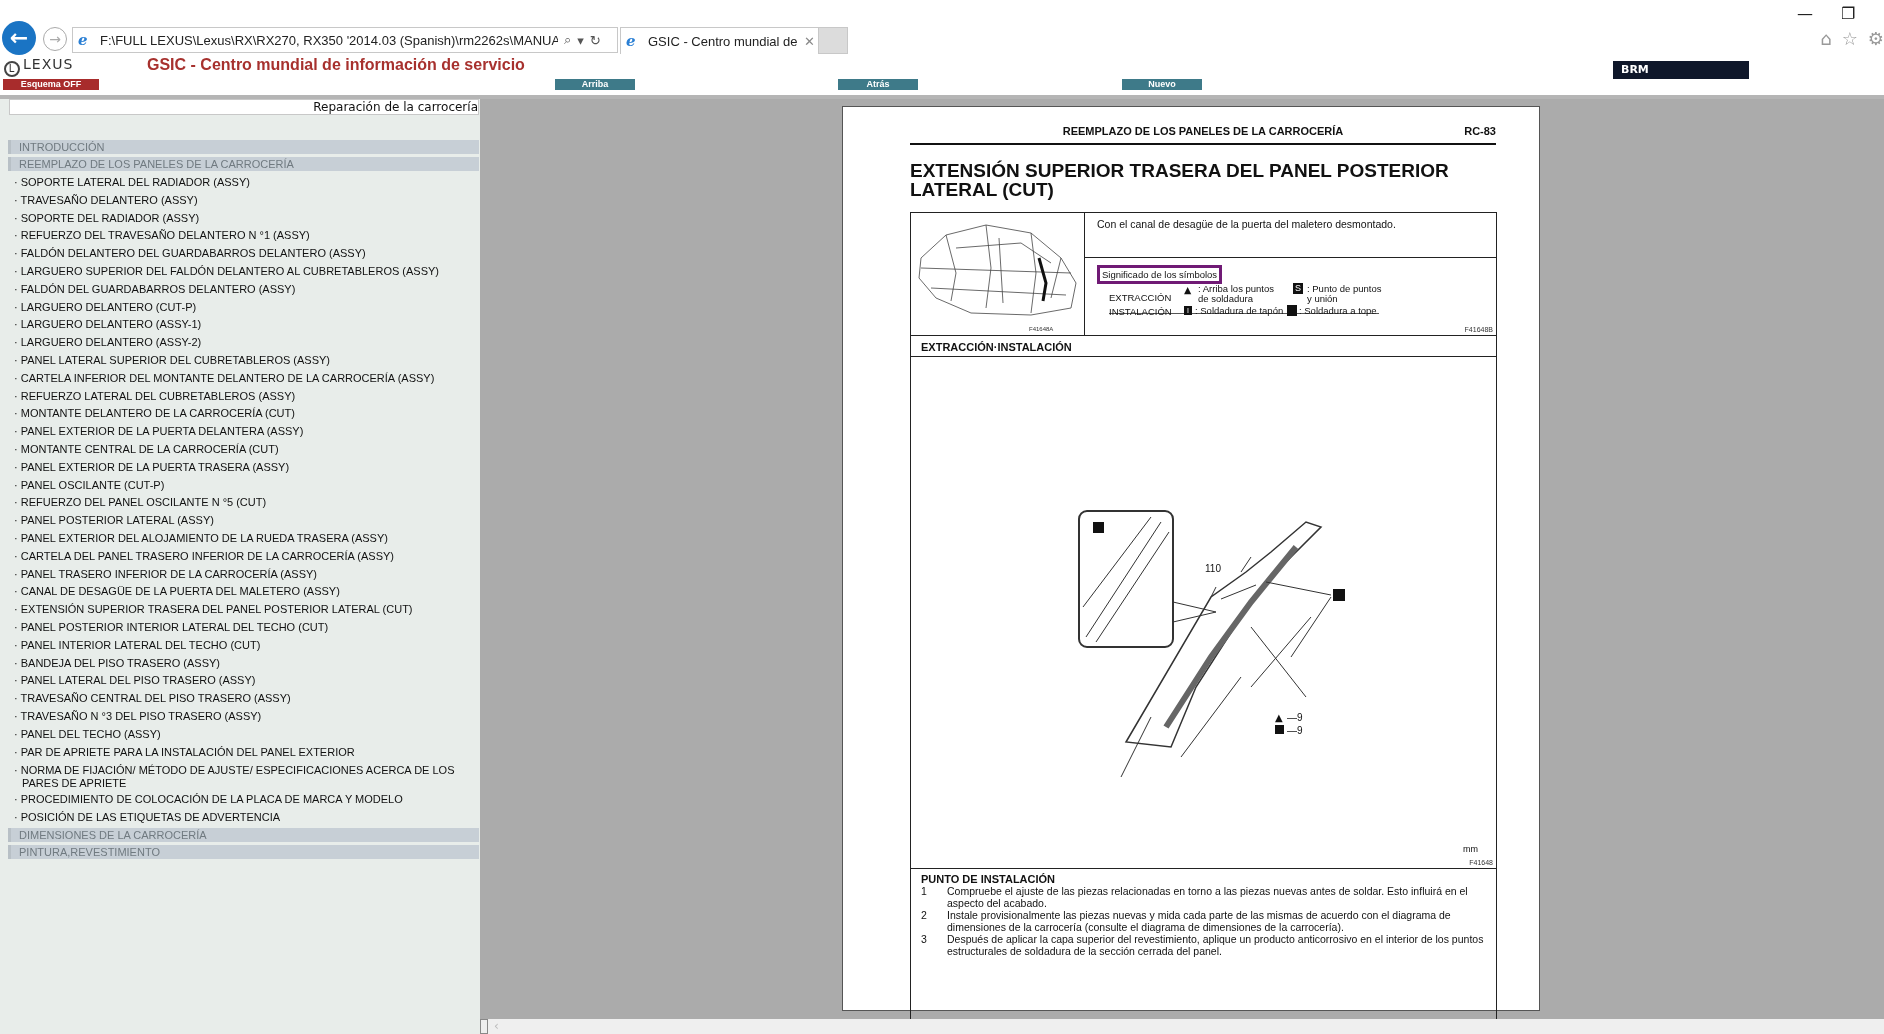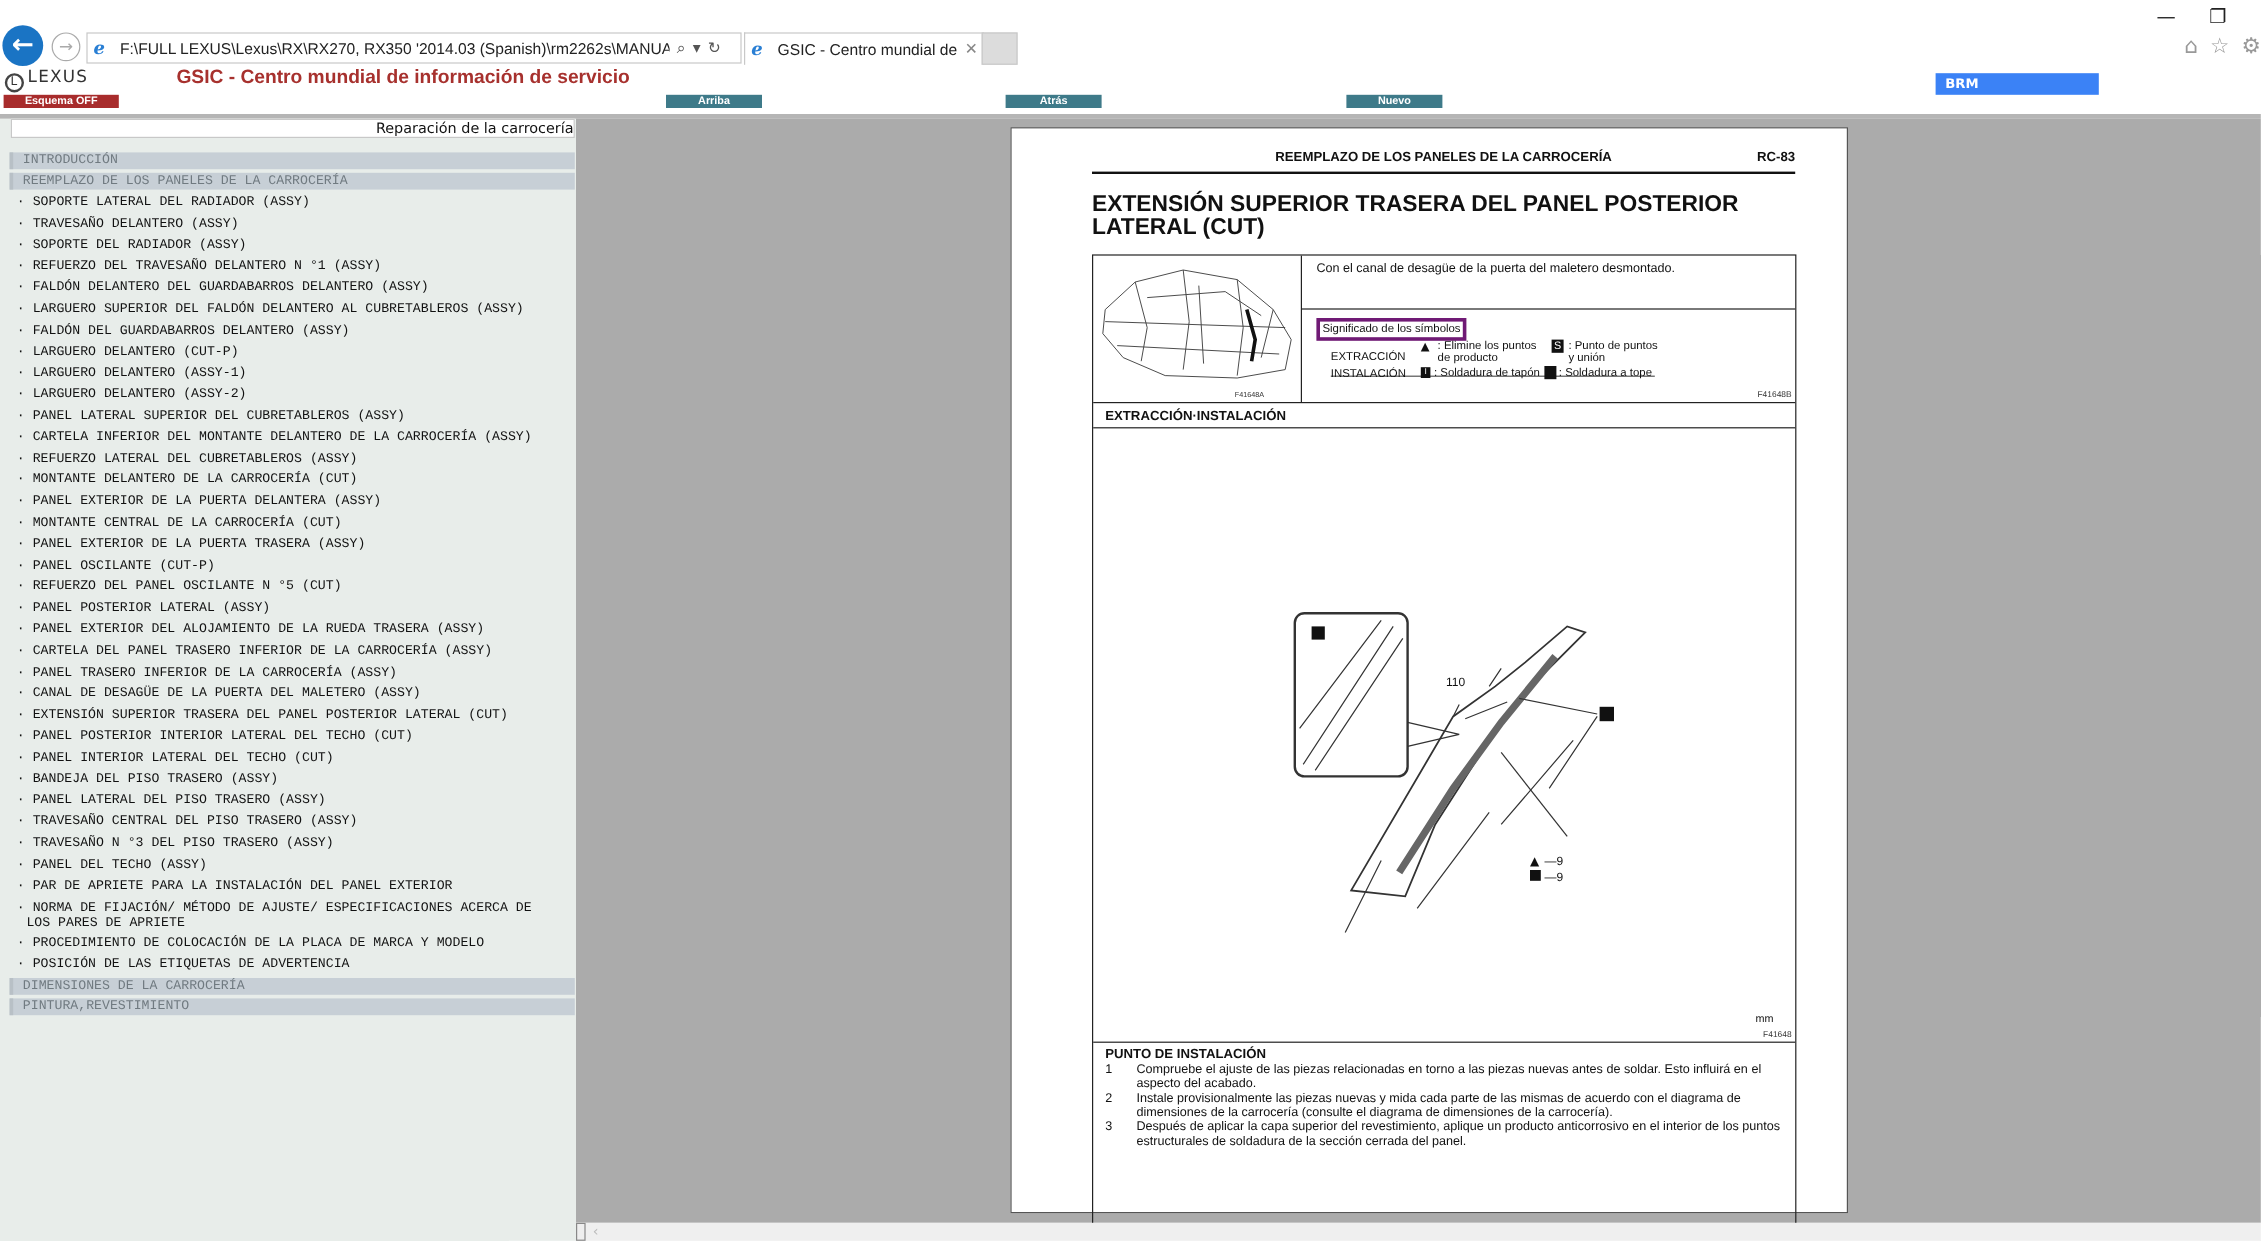--- a/index.html
+++ b/index.html
@@ -17,26 +17,26 @@
   .tab-close { font-size: 13px; color: #888; margin-left: 6px; font-family: "DejaVu Sans", sans-serif; }
   .new-tab { position: absolute; left: 818px; top: 27px; width: 30px; height: 27px; background: #dcdcdc; border: 1px solid #c8c8c8; }
   .tb-icons { position: absolute; right: 0; top: 28px; display: flex; gap: 10px; color: #999; font-size: 18px; font-family: "DejaVu Sans", sans-serif; }
 
   .app-header { position: absolute; left: 0; top: 56px; width: 1884px; height: 40px; background: #fff; }
   .lexus-logo { position: absolute; left: 4px; top: 0; font-size: 14px; letter-spacing: 1px; color: #333; font-family: "DejaVu Sans", sans-serif; }
   .lexus-logo .ring { display: inline-block; width: 16px; height: 16px; border: 2px solid #444; border-radius: 50%; vertical-align: -3px; margin-right: 3px; font-size: 10px; text-align: center; line-height: 12px; }
   .app-title { position: absolute; left: 147px; top: 0; font-size: 16px; font-weight: bold; color: #a7312e; }
   .esq-btn { position: absolute; left: 3px; top: 23px; width: 96px; height: 11px; background: #a82c2c; color: #fff; font-size: 9px; text-align: center; line-height: 11px; font-weight: bold; }
   .nav-btn { position: absolute; top: 23px; width: 80px; height: 11px; background: #3e7a89; color: #fff; font-size: 9px; text-align: center; line-height: 11px; font-weight: bold; }
-  .brm-box { position: absolute; left: 1613px; top: 5px; width: 136px; height: 18px; background: #3b82f6; color: #fff; font-size: 11px; font-weight: bold; padding-left: 8px; line-height: 18px; font-family: "DejaVu Sans", sans-serif; }
+  .brm-box { position: absolute; left: 1613px; top: 5px; width: 136px; height: 18px; background: #0f172a; color: #fff; font-size: 11px; font-weight: bold; padding-left: 8px; line-height: 18px; font-family: "DejaVu Sans", sans-serif; }
   .hdr-rule { position: absolute; left: 0; top: 95px; width: 1884px; height: 4px; background: #b5b5b5; }
 
   .sidebar { position: absolute; left: 0; top: 99px; width: 480px; height: 935px; background: #e8edea; }
   .sb-title { position: absolute; left: 9px; top: 0; width: 470px; height: 16px; background: #fff; border: 1px solid #c8c8c8; font-size: 12px; text-align: right; line-height: 14px; color: #111; font-family: "DejaVu Sans", sans-serif; }
-  .sb-list { position: absolute; left: 0; top: 27px; width: 480px; font-family: Liberation Mono, monospace; }
+  .sb-list { position: absolute; left: 0; top: 40px; width: 480px; font-family: Liberation Sans, sans-serif; }
   .sb-section { height: 14px; margin: 1px 0 3px 8px; width: 471px; background: #c7cfd6; color: #707a80; font-size: 11px; line-height: 14px; padding-left: 8px; border-left: 3px solid #b8c0c6; }
   .sb-item { font-size: 11px; color: #111; padding-left: 14px; line-height: 17.8px; white-space: nowrap; }
   .sb-item.wrap { white-space: normal; line-height: 12.5px; padding: 3px 20px 2px 22px; text-indent: -8px; }
 
   .content { position: absolute; left: 480px; top: 99px; width: 1404px; height: 920px; background: #ababab; }
   .hscroll { position: absolute; left: 480px; top: 1019px; width: 1404px; height: 15px; background: #efefef; }
   .hscroll .thumb { position: absolute; left: 0; top: 0; width: 8px; height: 15px; border: 1px solid #888; background: #eee; }
   .hscroll .arrow { position: absolute; left: 14px; top: 0; color: #bbb; font-size: 12px; font-family: "DejaVu Sans", sans-serif; }
 
   .page { position: absolute; left: 362px; top: 7px; width: 698px; height: 905px; background: #fff; border: 1px solid #555; }
@@ -171,21 +171,21 @@
             <path d="M128 45 L135 70 L132 88" stroke="#111" stroke-width="3"></path>
           </g>
           <text x="118" y="118" font-size="6" fill="#333" font-family="Liberation Sans, sans-serif">F41648A</text>
         </svg>
       </div>
       <div class="cell-note">Con el canal de desagüe de la puerta del maletero desmontado.</div>
       <div class="cell-sym">
         <div style="position:absolute;left:12px;top:7px;border:3px solid #701a75;padding:1px 2px;font-size:9.5px;">Significado de los símbolos</div>
         <div style="position:absolute;left:24px;top:34px;">EXTRACCIÓN</div>
         <div style="position:absolute;left:99px;top:26px;font-weight:bold;font-family:'DejaVu Sans',sans-serif;">▲</div>
-        <div style="position:absolute;left:113px;top:26px;width:88px;line-height:9.5px;">: Elimine los puntos de producto</div>
+        <div style="position:absolute;left:113px;top:26px;width:88px;line-height:9.5px;">: Arriba los puntos de soldadura</div>
         <div style="position:absolute;left:208px;top:25px;width:10px;height:11px;background:#111;color:#fff;font-size:9px;text-align:center;line-height:11px;">S</div>
         <div style="position:absolute;left:222px;top:26px;width:80px;line-height:9.5px;">: Punto de puntos y unión</div>
         <div style="position:absolute;left:24px;top:55px;width:270px;border-top:1px solid #555;"></div>
         <div style="position:absolute;left:24px;top:48px;">INSTALACIÓN</div>
         <div style="position:absolute;left:99px;top:48px;width:8px;height:9px;background:#111;color:#fff;font-size:7px;text-align:center;line-height:9px;">I</div>
         <div style="position:absolute;left:110px;top:47px;">: Soldadura de tapón</div>
         <div style="position:absolute;left:202px;top:47px;width:10px;height:11px;background:#111;"></div>
         <div style="position:absolute;left:214px;top:47px;">: Soldadura a tope</div>
         <div class="fig-code" style="right:3px;top:68px;">F41648B</div>
       </div>

